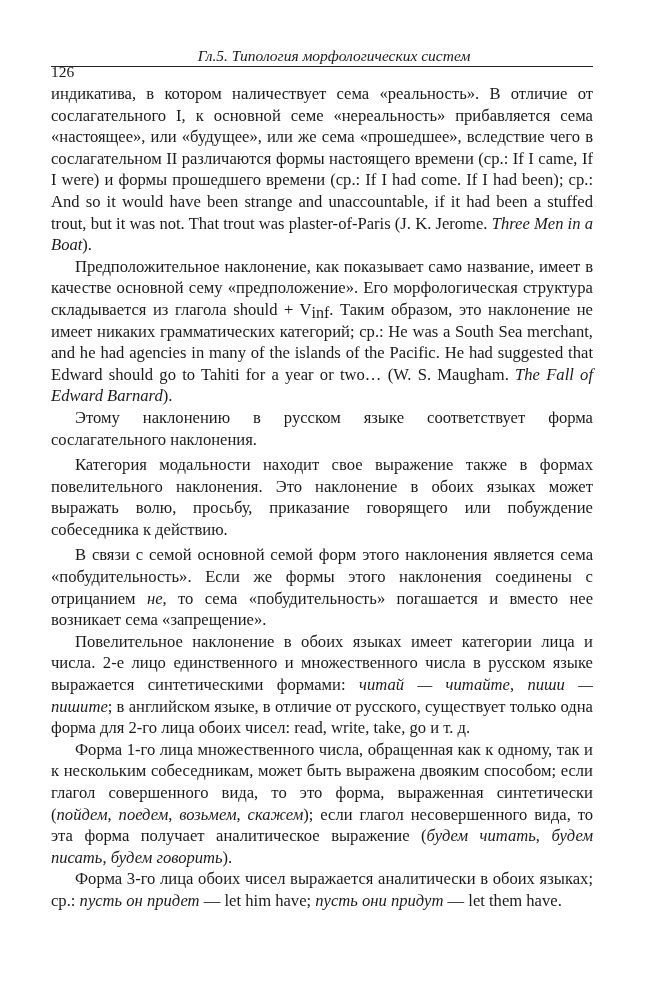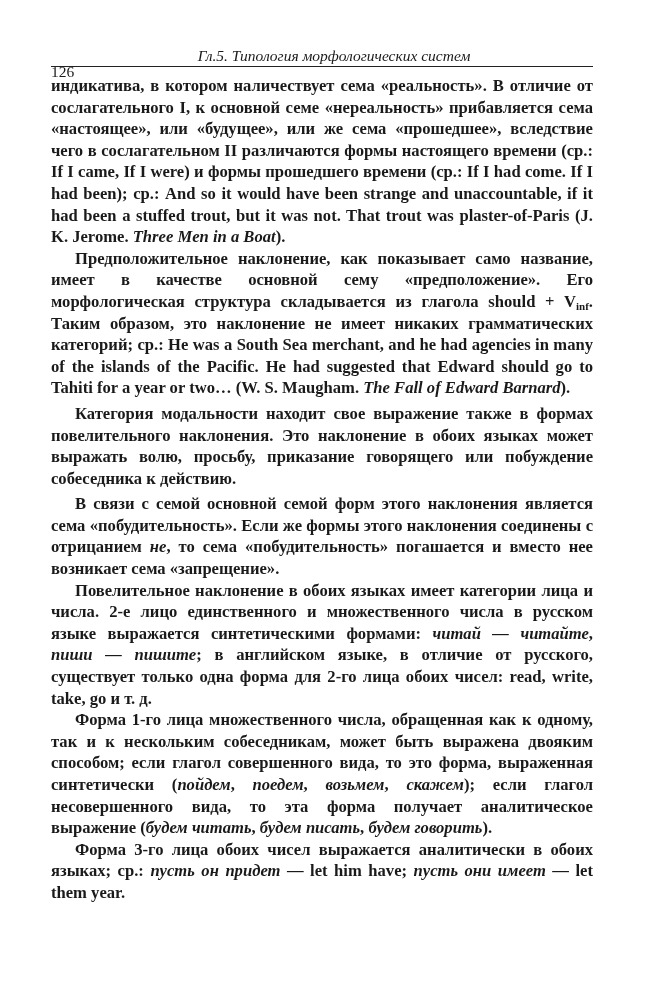--- a/index.html
+++ b/index.html
@@ -3,38 +3,39 @@
 <meta charset="utf-8">
 <style>
   html, body { margin: 0; padding: 0; background: #ffffff; }
   body { width: 652px; height: 1000px; overflow: hidden; position: relative;
          font-family: "Liberation Serif", "DejaVu Serif", serif; color: #1a1a1a; }
   .page { position: absolute; left: 51px; top: 44px; width: 542px; }
   .running-head { position: relative; height: 22px; border-bottom: 1.3px solid #222;
                   font-size: 15.5px; line-height: 20px; }
   .page-num { position: absolute; left: 0; top: 2px; margin-top: 16px; }
   .chapter { position: absolute; left: 0; right: 16px; top: 2px; text-align: center; font-style: italic; padding-left: 40px; }
-  .body { margin-top: 8px; font-size: 16.6px; line-height: 21.6px; text-align: justify;
-          hyphens: manual; font-weight: bold; }
+  .body { margin-top: 16px; font-size: 16.6px; line-height: 21.6px; text-align: justify;
+          hyphens: manual; }
   .body p { margin: 0; text-indent: 0; }
   .body p.ind { text-indent: 24px; }
   .body p.gap { margin-top: 4px; }
   i { font-style: italic; }
-  sub { font-size: 11px; vertical-align: -3px; line-height: 0; }
+  sub { font-size: 16px; vertical-align: -3px; line-height: 0; }
 </style>
 </head>
 <body>
 
 <div class="page">
   <div class="running-head">
     <span class="page-num">126</span>
     <span class="chapter">Гл.5. Типология морфологических систем</span>
   </div>
   <div class="body" id="body">
       <p><span>индикатива, в котором наличествует сема «реальность». В отличие от сослагательного I, к основной семе «нереальность» прибавляется сема «настоящее», или «будущее», или же сема «прошедшее», вследствие чего в сослагательном II различаются формы настоящего времени (ср.: If I came, If I were) и формы прошедшего времени (ср.: If I had come. If I had been); ср.: And so it would have been strange and unaccountable, if it had been a stuffed trout, but it was not. That trout was plaster-of-Paris (J. K. Jerome. </span><i>Three Men in a Boat</i><span>).</span></p>
       <p class="ind"><span>Предположительное наклонение, как показывает само название, имеет в качестве основной сему «предположение». Его морфологическая структура складывается из глагола should + V</span><sub>inf</sub><span>. Таким образом, это наклонение не имеет никаких грамматических категорий; ср.: He was a South Sea merchant, and he had agencies in many of the islands of the Pacific. He had suggested that Edward should go to Tahiti for a year or two… (W. S. Maugham. </span><i>The Fall of Edward Barnard</i><span>).</span></p>
+      <p class="ind"><span>Этому наклонению в русском языке соответствует форма сослагательного наклонения.</span></p>
       <p class="ind gap"><span>Категория модальности находит свое выражение также в формах повелительного наклонения. Это наклонение в обоих языках может выражать волю, просьбу, приказание говорящего или побуждение собеседника к действию.</span></p>
       <p class="ind gap"><span>В связи с семой основной семой форм этого наклонения является сема «побудительность». Если же формы этого наклонения соединены с отрицанием </span><i>не</i><span>, то сема «побудительность» погашается и вместо нее возникает сема «запрещение».</span></p>
       <p class="ind"><span>Повелительное наклонение в обоих языках имеет категории лица и числа. 2-е лицо единственного и множественного числа в русском языке выражается синтетическими формами: </span><i>читай — читайте</i><span>, </span><i>пиши — пишите</i><span>; в английском языке, в отличие от русского, существует только одна форма для 2-го лица обоих чисел: read, write, take, go и т. д.</span></p>
       <p class="ind"><span>Форма 1-го лица множественного числа, обращенная как к одному, так и к нескольким собеседникам, может быть выражена двояким способом; если глагол совершенного вида, то это форма, выраженная синтетически (</span><i>пойдем</i><span>, </span><i>поедем</i><span>, </span><i>возьмем</i><span>, </span><i>скажем</i><span>); если глагол несовершенного вида, то эта форма получает аналитическое выражение (</span><i>будем читать</i><span>, </span><i>будем писать</i><span>, </span><i>будем говорить</i><span>).</span></p>
-      <p class="ind"><span>Форма 3-го лица обоих чисел выражается аналитически в обоих языках; ср.: </span><i>пусть он придет</i><span> — let him have; </span><i>пусть они имеет</i><span> — let them year.</span></p>
+      <p class="ind"><span>Форма 3-го лица обоих чисел выражается аналитически в обоих языках; ср.: </span><i>пусть он придет</i><span> — let him have; </span><i>пусть они придут</i><span> — let them have.</span></p>
     </div>
 </div>
 
 </body></html>

